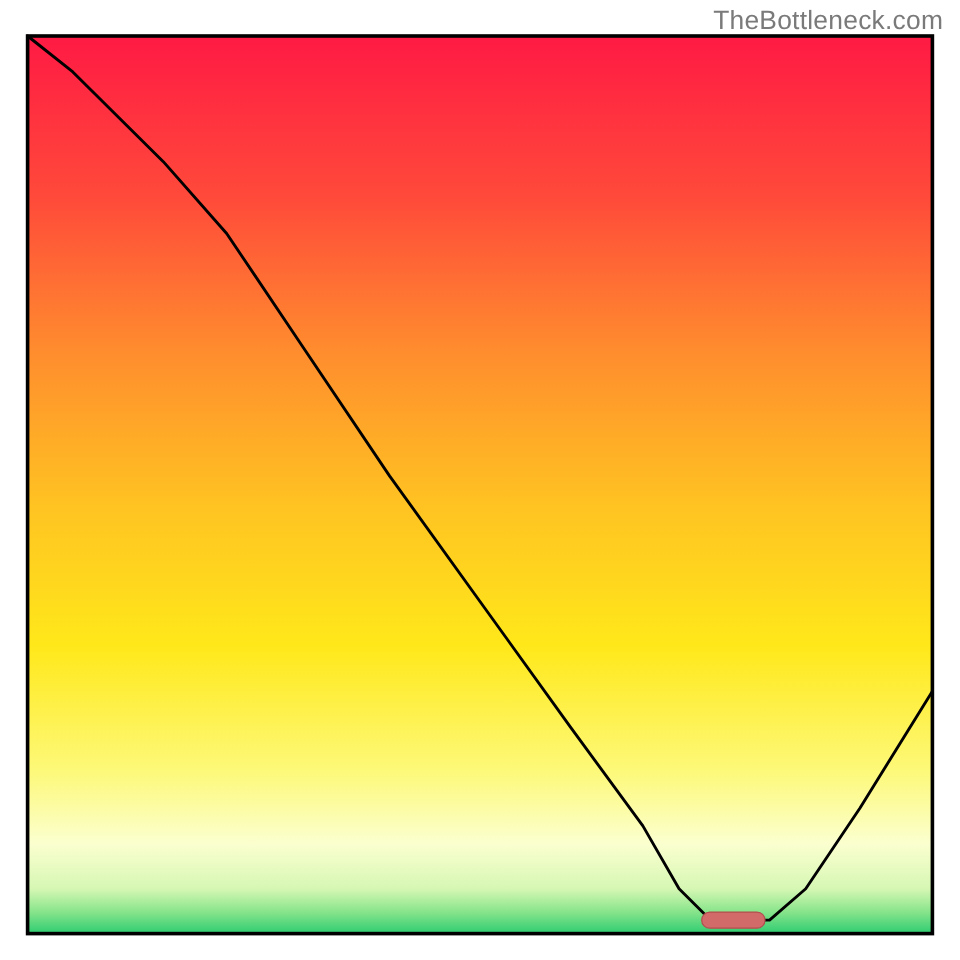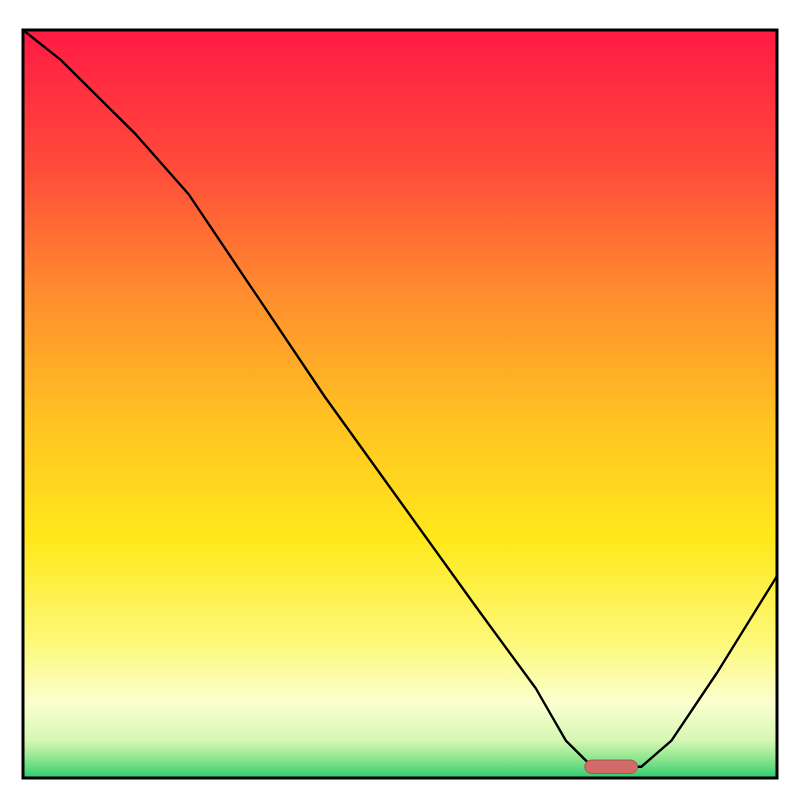--- a/index.html
+++ b/index.html
@@ -28,20 +28,21 @@
   svg {
     position: absolute;
     top: 0;
     left: 0;
   }
 </style>
 </head>
 <body>
 
 <div class="chart-container">
+  <div class="watermark">TheBottleneck.com</div>
   <svg id="chart-svg" width="800" height="800" viewBox="0 0 800 800">
       <defs>
         <linearGradient id="bg-grad" x1="0" y1="0" x2="0" y2="1">
           <stop offset="0%" stop-color="#ff1a44"></stop>
           <stop offset="18%" stop-color="#ff4a3a"></stop>
           <stop offset="35%" stop-color="#ff8c2e"></stop>
           <stop offset="52%" stop-color="#ffc222"></stop>
           <stop offset="68%" stop-color="#ffe81a"></stop>
           <stop offset="82%" stop-color="#fdf97a"></stop>
           <stop offset="90%" stop-color="#fbffcf"></stop>

